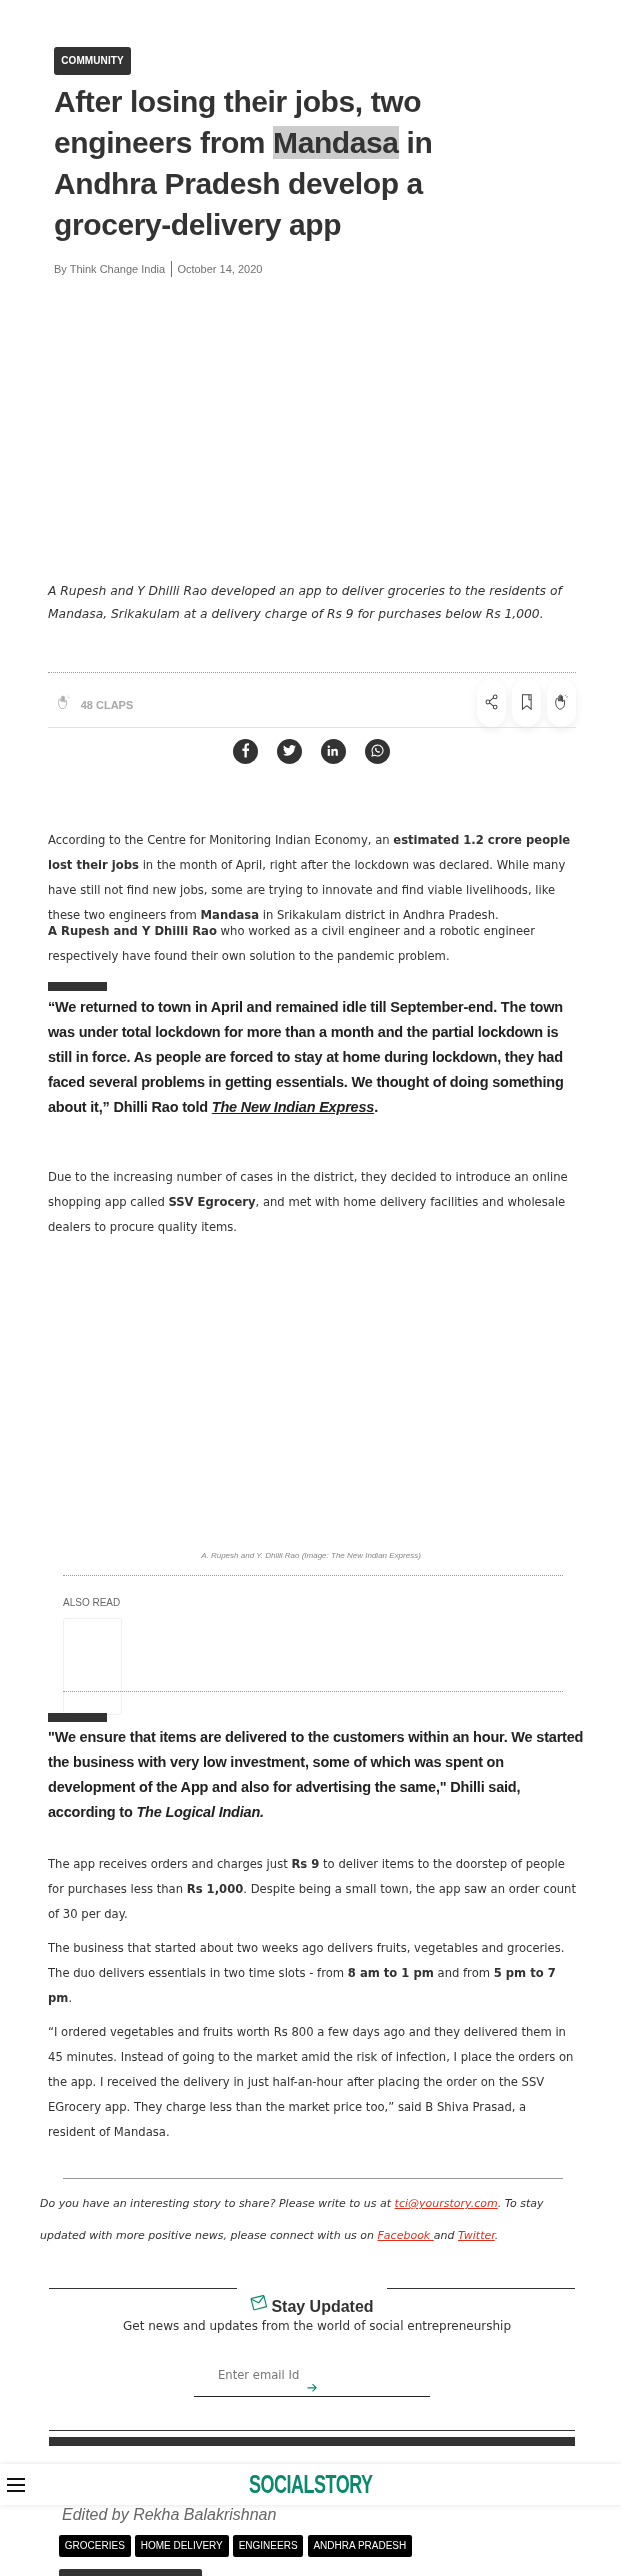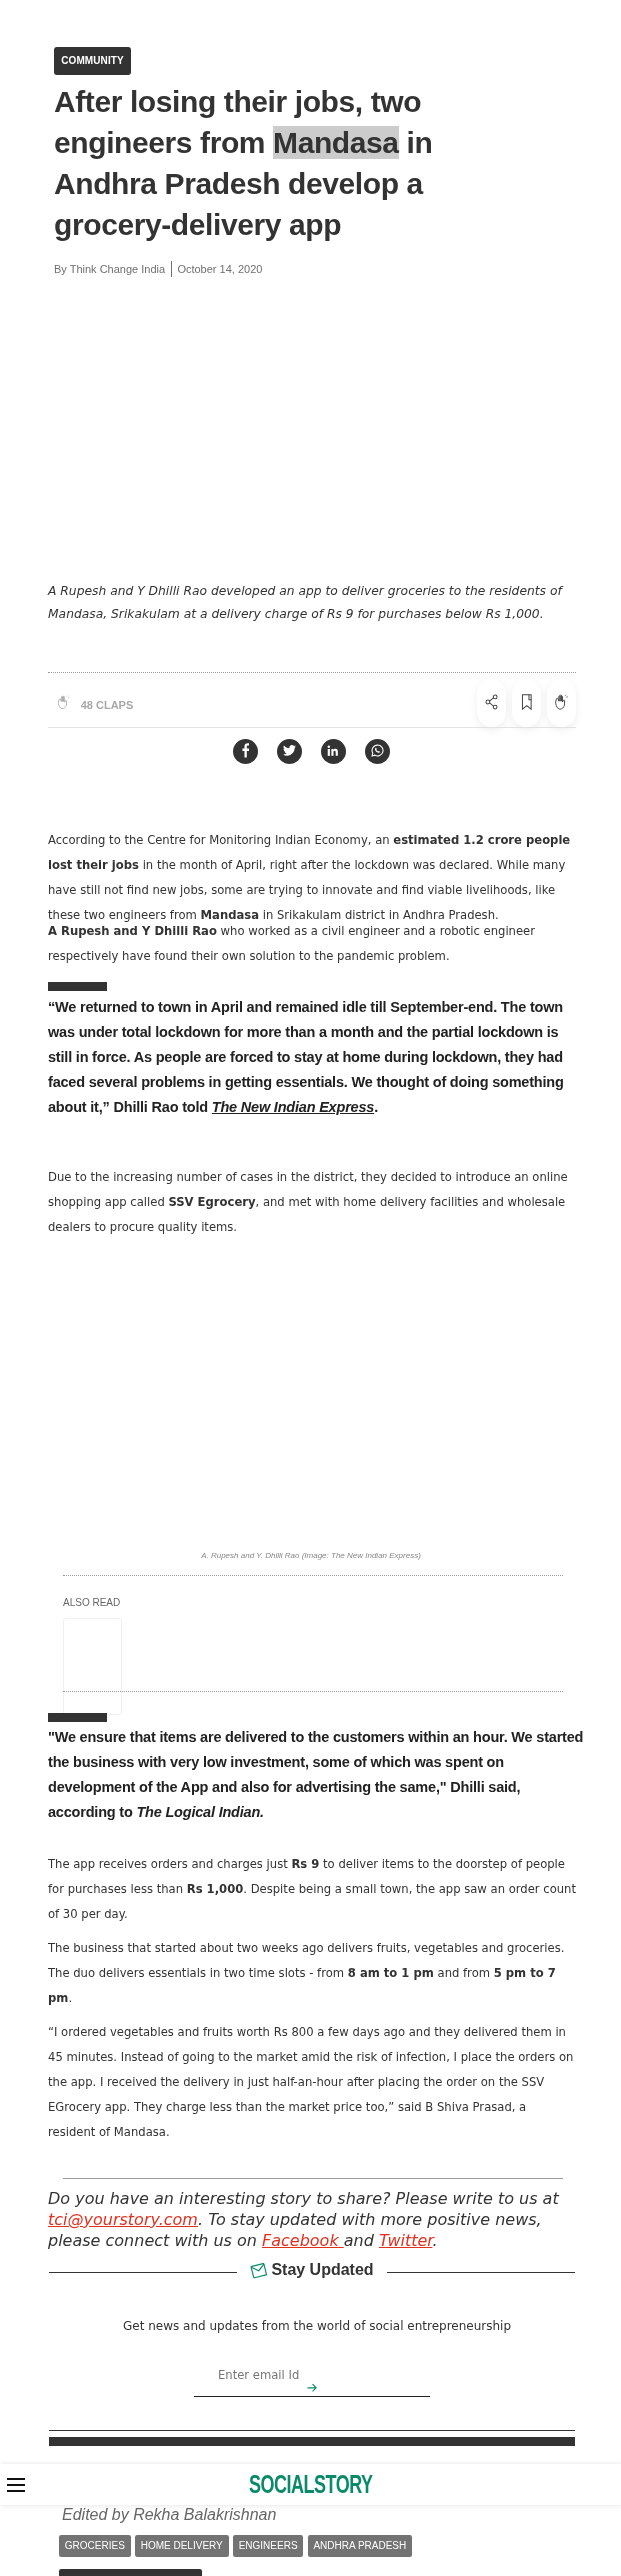--- a/index.html
+++ b/index.html
@@ -70,29 +70,29 @@
     left: 0; width: 622px; top: 1551px; text-align: center;
     font-style: italic; font-size: 8px; color: #888; font-family: "Liberation Sans", sans-serif;
   }
 
   .also-label { left: 63px; top: 1597px; font-size: 10px; color: #666; font-family: "Liberation Sans", sans-serif; }
   .also-item { left: 63px; top: 1618px; width: 507px; display: flex; gap: 11.6px; }
   .also-thumb { width: 59px; height: 97px; border: 1.4px solid #f0f0f0; border-radius: 2.9px; flex: none; }
   .also-text { font-size: 11px; line-height: 25px; color: #444; font-family: "Liberation Sans", sans-serif; padding-top: 0px; line-height: 26px; margin-top: -4.3px; }
 
   .promo {
-    left: 48px; width: 536px; top: 2176px;
-    font-style: italic; font-size: 16px; line-height: 21px; color: #333;
+    left: 40px; width: 536px; top: 2176px;
+    font-style: italic; font-size: 11px; line-height: 32px; color: #333;
     font-family: "DejaVu Sans", sans-serif;
   }
   .promo a { color: #e0301e; text-decoration: underline; }
 
   .stay-row { left: 49px; top: 2261px; width: 526px; display: flex; align-items: center; }
   .stay-row .line { flex: 1; height: 0.7px; background: #333; }
-  .stay-title { display: flex; align-items: flex-start; gap: 2px; padding: 0 13px; font-weight: bold; font-size: 16px; color: #333; font-family: "Liberation Sans", sans-serif; }
+  .stay-title { display: flex; align-items: flex-end; gap: 2px; padding: 0 13px; font-weight: bold; font-size: 16px; color: #333; font-family: "Liberation Sans", sans-serif; margin-top: 32px; }
 
   .stay-sub { left: 0; width: 622px; top: 2319px; text-align: center; font-size: 13px; color: #333; font-family: "DejaVu Sans", sans-serif; font-size: 12px; padding-left: 12px; }
   .email-wrap { left: 194px; top: 2368px; width: 236px; height: 29px; border-bottom: 1.4px solid #222; display: flex; align-items: center; justify-content: space-between; flex-direction: column; }
   .email-input { border: none; outline: none; font-size: 11.6px; color: #555; width: 188px; background: transparent; font-family: "DejaVu Sans", sans-serif; }
   .email-input::placeholder { color: #777; }
 
   .footer-line1 { left: 49px; top: 2430px; width: 526px; height: 0.7px; background: #333; }
   .footer-line2 { left: 49px; top: 2437px; width: 526px; height: 8.7px; background: #333; }
 
   .edited { left: 62px; top: 2506px; font-style: italic; font-size: 16px; color: #666; font-family: "Liberation Sans", sans-serif; }
@@ -104,21 +104,21 @@
   }
   .hamburger { position: absolute; left: 7.2px; top: 13.8px; width: 18px; height: 14.5px; display: flex; flex-direction: column; justify-content: space-between; }
   .hamburger span { display: block; height: 2.2px; background: #111; }
   .logo {
     font-family: "Liberation Sans", sans-serif; font-weight: bold; color: #0a8a6a;
     font-size: 25px; letter-spacing: -0.7px; transform: scaleX(0.72); transform-origin: center;
   }
 
   .tags { left: 59px; top: 2535px; display: flex; gap: 4.3px; }
   .tag {
-    height: 22px; padding: 0 5.8px; background: #737373; color: #fff; border-radius: 2.2px;
+    height: 22px; padding: 0 5.8px; background: #000000; color: #fff; border-radius: 2.2px;
     font-size: 10px; line-height: 22px; font-family: "Liberation Sans", sans-serif;
   }
   .tag-extra { left: 59px; top: 2569px; width: 143px; height: 8.7px; background: #333; border-radius: 2.2px 2.2px 0 0; }
 </style>
 </head>
 <body>
 
 <div class="abs badge">COMMUNITY</div>
 
 <h1 class="abs title">

